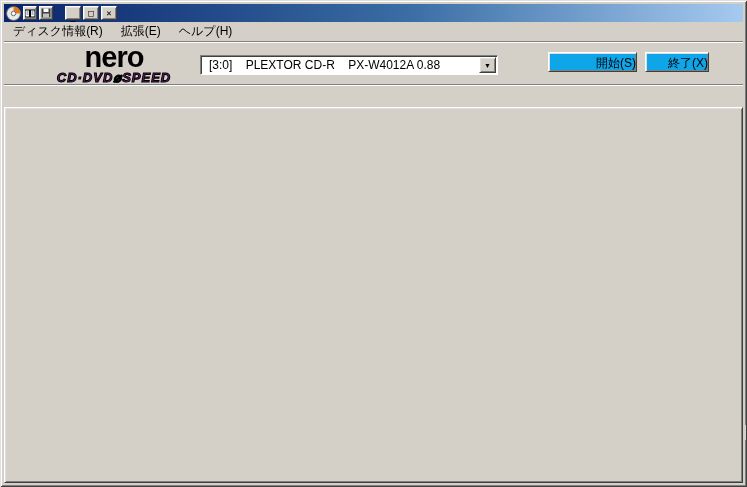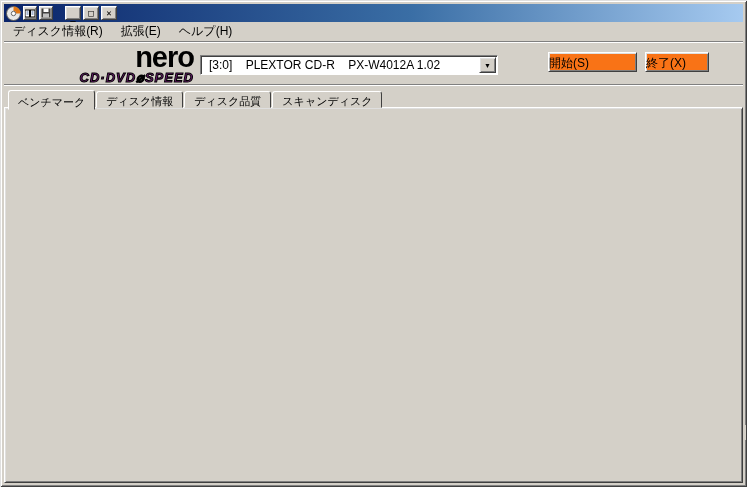--- a/index.html
+++ b/index.html
@@ -21,34 +21,34 @@
   .tb-mini { width:14px; height:14px; }
   .tb-gap { width:10px; }
   .glyph-min { align-items:flex-end; } .glyph-min span{ line-height:4px; }
   
   .menubar { position:absolute; left:4px; top:22px; right:4px; height:19px;
              display:flex; align-items:center; background:#d4d0c8; }
   .menu-item { padding:2px 9px; font-size:12px; cursor:default; white-space:nowrap; }
   .etched { position:absolute; left:4px; right:4px; height:2px;
             border-top:1px solid #808080; border-bottom:1px solid #fff; }
   
-  .logo { position:absolute; left:34px; top:44px; width:160px; text-align:right; }
+  .logo { position:absolute; left:34px; top:44px; width:160px; text-align:center; }
   .logo1 { font-weight:bold; font-size:29px; line-height:26px; letter-spacing:-1px; color:#000; }
   .logo2 { font-weight:bold; font-style:italic; font-size:13px; letter-spacing:1px;
            color:#701a75; -webkit-text-stroke:1px #000; white-space:nowrap; }
   .combo { position:absolute; left:200px; top:55px; width:298px; height:20px; background:#fff;
            border:1px solid; border-color:#808080 #fff #fff #808080;
            box-shadow:inset 1px 1px 0 #404040; display:flex; align-items:center; }
   .combo-text { flex:1; padding-left:8px; font-size:12px; white-space:pre; overflow:hidden; }
   .combo-btn { width:17px; height:16px; margin-right:1px; background:#d4d0c8; border:1px solid;
                border-color:#fff #404040 #404040 #fff; box-shadow:inset 1px 1px 0 #dfdfdf, inset -1px -1px 0 #808080;
                display:flex; align-items:center; justify-content:center; font-size:7px; }
-  .push-btn { position:absolute; height:20px; background:#f97316; border:1px solid;
+  .push-btn { position:absolute; height:20px; background:#0ea5e9; border:1px solid;
               border-color:#fff #404040 #404040 #fff; box-shadow:inset 1px 1px 0 #dfdfdf, inset -1px -1px 0 #808080;
-              font-size:12px; font-family:"Liberation Sans",sans-serif; text-align:left; padding-top:2px; }
+              font-size:12px; font-family:"Liberation Sans",sans-serif; text-align:right; padding-top:2px; }
   
   .tabstrip { position:absolute; left:8px; top:89px; height:19px; display:flex; align-items:flex-end; z-index:5; }
   .tab { padding:2px 9px 2px 9px; background:#d4d0c8; border:1px solid;
          border-color:#fff #404040 #d4d0c8 #fff; border-radius:3px 3px 0 0;
          font-size:11px; margin-right:1px; height:17px; white-space:nowrap; }
   .tab.active { height:20px; padding-top:4px; margin-bottom:-2px; position:relative; z-index:6; }
   .tabpage { position:absolute; left:4px; top:107px; width:739px; height:376px; background:#d4d0c8;
              border:1px solid; border-color:#fff #404040 #404040 #fff;
              box-shadow:inset 1px 1px 0 #dfdfdf, inset -1px -1px 0 #808080; z-index:1; }
   
@@ -135,33 +135,27 @@
     <span class="menu-item">拡張(E)</span>
     <span class="menu-item">ヘルプ(H)</span>
   </div>
   <div class="etched" style="top:41px"></div>
 
   <div class="logo">
     <div class="logo1">nero</div>
     <div class="logo2">CD·DVD⌀SPEED</div>
   </div>
   <div class="combo">
-    <span class="combo-text">[3:0]    PLEXTOR CD-R    PX-W4012A 1.02</span>
+    <span class="combo-text">[3:0]    PLEXTOR CD-R    PX-W4012A 0.88</span>
     <span class="combo-btn">▼</span>
   </div>
   <button class="push-btn" style="left:548px; top:52px; width:89px;">開始(S)</button>
   <button class="push-btn" style="left:645px; top:52px; width:64px;">終了(X)</button>
   <div class="etched" style="top:84px"></div>
 
-  <div class="tabstrip">
-    <span class="tab active">ベンチマーク</span>
-    <span class="tab">ディスク情報</span>
-    <span class="tab">ディスク品質</span>
-    <span class="tab">スキャンディスク</span>
-  </div>
   <div class="tabpage"></div>
 
   <svg id="plot" width="473" height="256">
       <rect x="0" y="0" width="473" height="256" fill="#000000"></rect>
       <line x1="0" y1="243.7" x2="473" y2="243.7" stroke="#282828" stroke-width="1"></line>
       <line x1="0" y1="234.4" x2="473" y2="234.4" stroke="#282828" stroke-width="1"></line>
       <line x1="0" y1="225.1" x2="473" y2="225.1" stroke="#282828" stroke-width="1"></line>
       <line x1="0" y1="206.5" x2="473" y2="206.5" stroke="#282828" stroke-width="1"></line>
       <line x1="0" y1="197.2" x2="473" y2="197.2" stroke="#282828" stroke-width="1"></line>
       <line x1="0" y1="187.89999999999998" x2="473" y2="187.89999999999998" stroke="#282828" stroke-width="1"></line>

